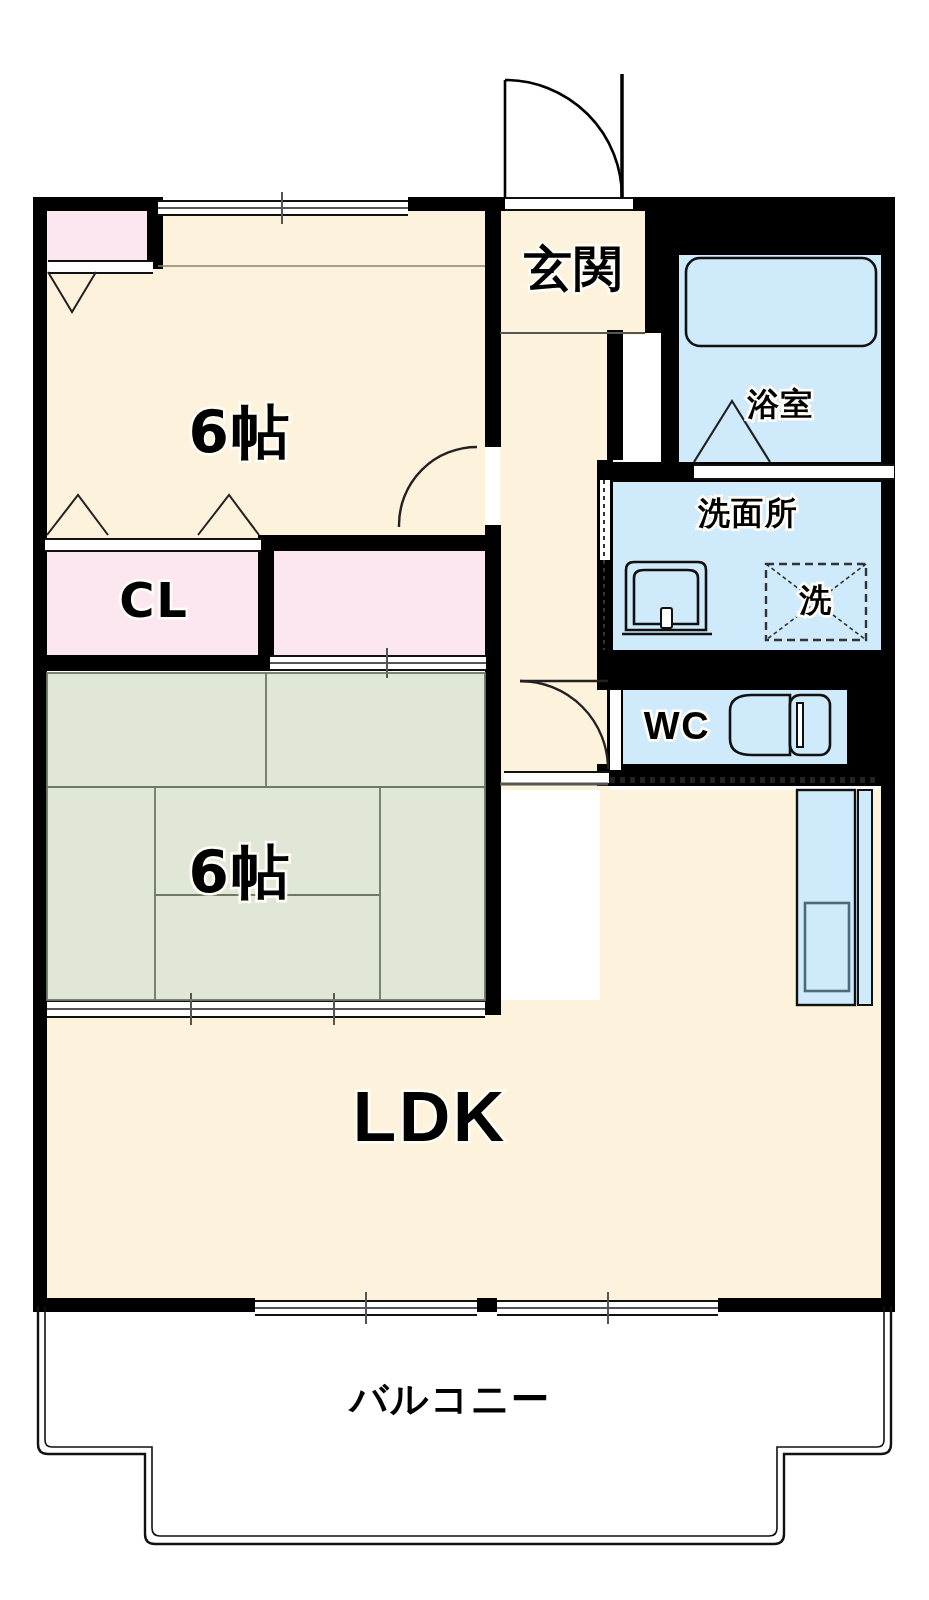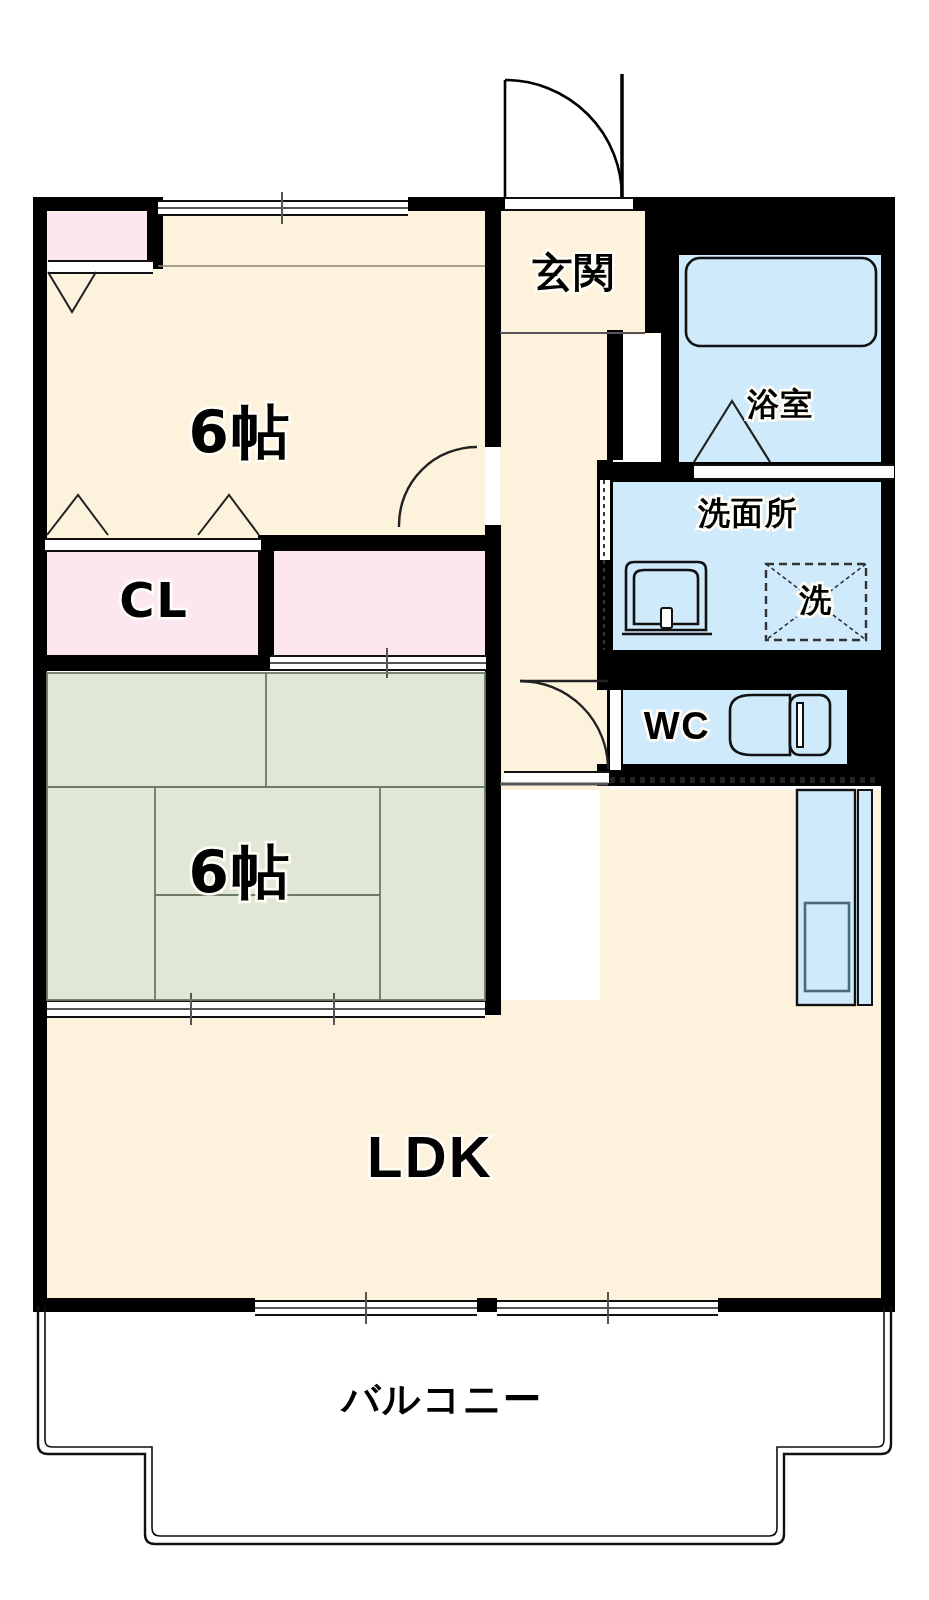--- a/index.html
+++ b/index.html
@@ -30,26 +30,26 @@
     text-shadow:
        0 0 4px #fffdf5, 0 0 4px #fffdf5,
        2px 0 0 #fffdf5, -2px 0 0 #fffdf5,
        0 2px 0 #fffdf5, 0 -2px 0 #fffdf5;
   }
   .lbl span{position:relative;}
   .l-youshitsu{font-size:58px; line-height:64px;}
   .l-num{font-size:58px;line-height:64px;}
   .l-cl{font-size:48px;line-height:44px;}
   .l-oshiire{font-size:40px;line-height:44px;}
-  .l-genkan{font-size:40px;line-height:40px;}
+  .l-genkan{font-size:48px;line-height:40px;font-family:Liberation Mono, monospace;}
   .l-yokushitsu{font-size:32px;line-height:36px;}
   .l-senmenjo{font-size:32px;line-height:36px;}
   .l-sen{font-size:32px;line-height:36px;}
   .l-wc{font-size:38px;line-height:42px;font-family:"Liberation Sans",sans-serif;}
-  .l-ldk{font-size:58px;line-height:64px;font-family:"Liberation Sans",sans-serif;margin-top:40px;}
+  .l-ldk{font-size:71px;line-height:64px;font-family:"Liberation Sans",sans-serif;}
   .l-balcony{font-size:38px;line-height:42px;-webkit-text-stroke:0;text-shadow:none;}
   .vtick{position:absolute;background:#333;width:2px;}
 
   svg.ov{position:absolute;left:0;top:0;width:929px;height:1600px;pointer-events:none;}
 </style>
 </head>
 <body>
 
 <div id="stage">
 
@@ -318,17 +318,17 @@
   </div>
 
   <div class="lbl l-wc" style="left:622px;top:705px;width:110px;">
     <span>WC</span>
   </div>
 
   <div class="lbl l-ldk" style="left:180px;top:1085px;width:500px;">
     <span>LDK</span>
   </div>
 
-  <div class="lbl l-balcony" style="left:172px;top:1378px;width:540px;">
+  <div class="lbl l-balcony" style="left:180px;top:1378px;width:540px;">
     <span>バルコニー</span>
   </div>
 
 </div>
 
 </body></html>

